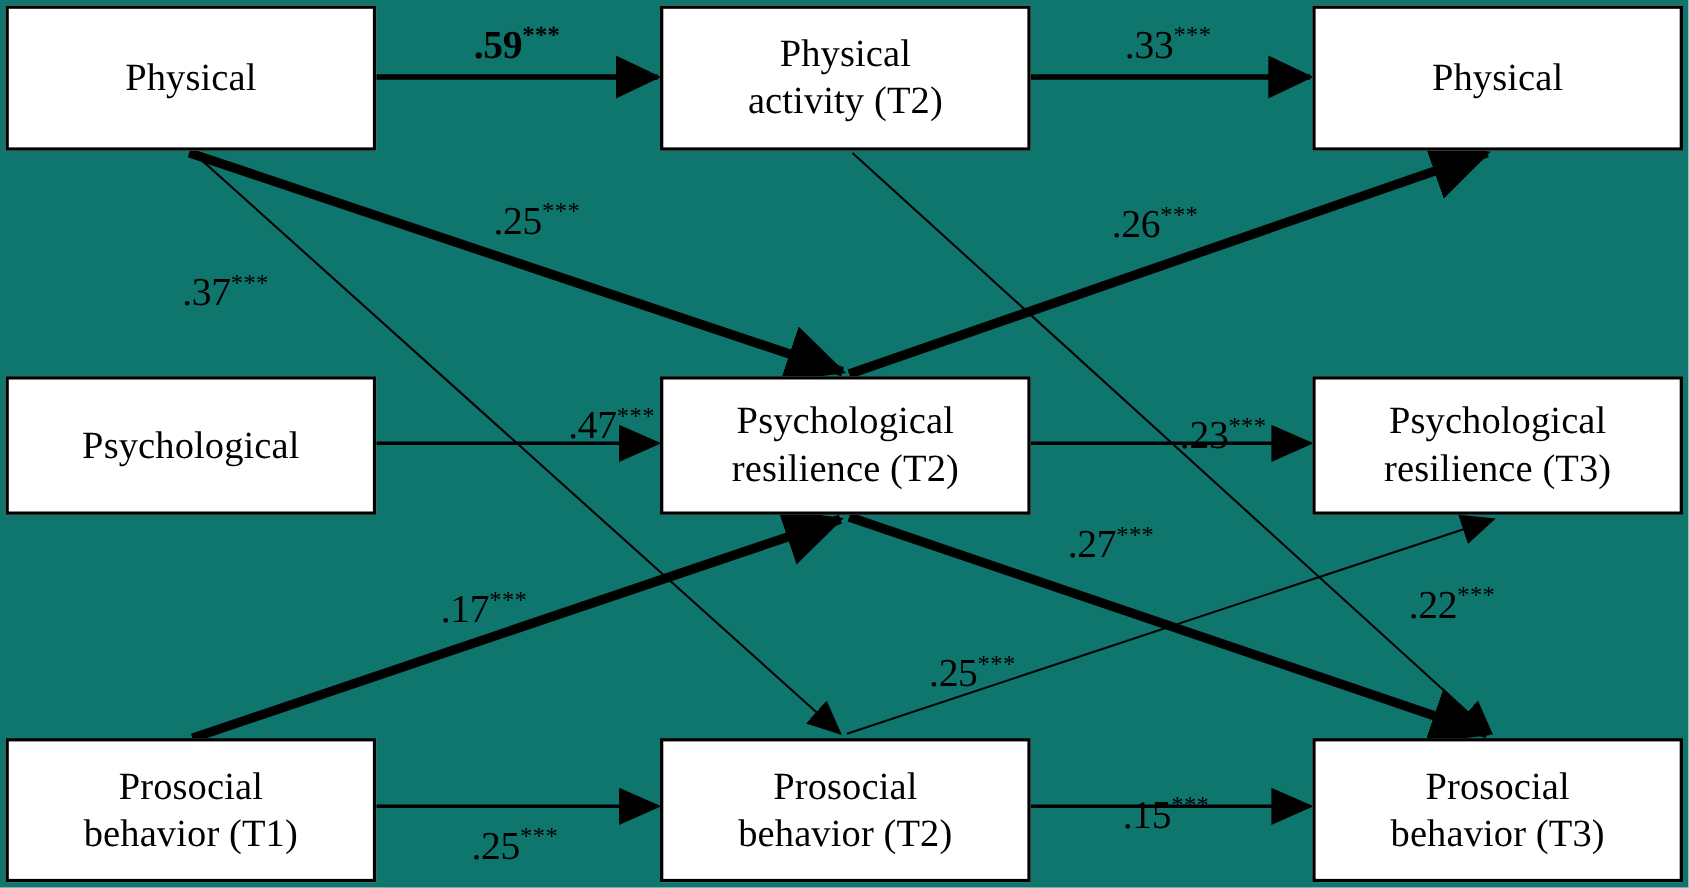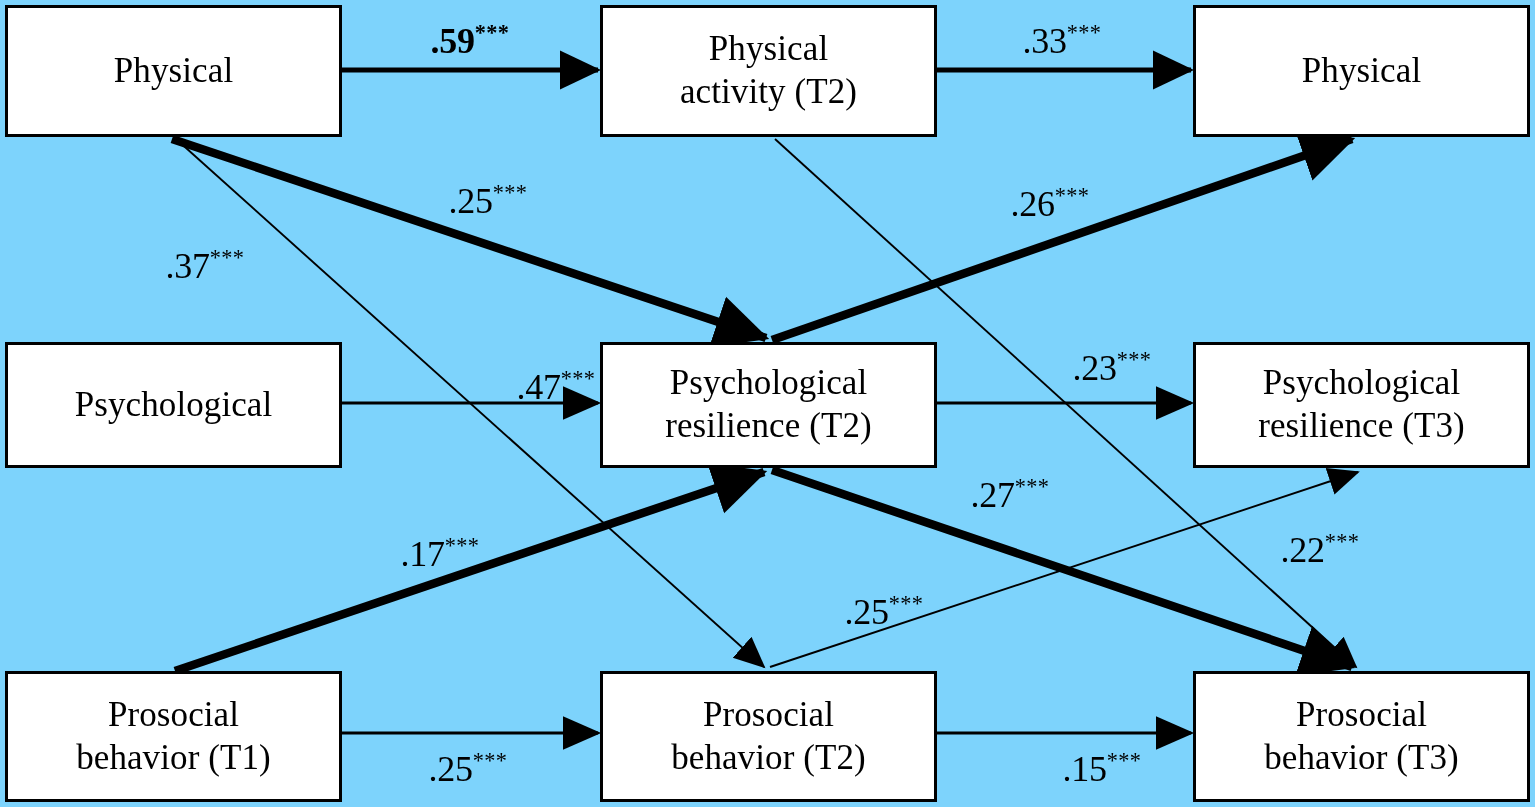--- a/index.html
+++ b/index.html
@@ -5,21 +5,21 @@
 <style>
   html, body {
     margin: 0;
     padding: 0;
     background: #ffffff;
   }
   #canvas {
     position: relative;
     width: 1535px;
     height: 807px;
-    background: #7dd3fc;
+    background: #0f766e;
     overflow: hidden;
     font-family: "Liberation Serif", "DejaVu Serif", serif;
   }
   #paths {
     position: absolute;
     left: 0;
     top: 0;
     width: 1535px;
     height: 807px;
   }
@@ -123,23 +123,23 @@
       </div>
       <div class="node-box" style="left: 1193px; top: 671px; width: 337px; height: 131px;">
         <span class="node-line">Prosocial</span>
         <span class="node-line">behavior (T3)</span>
       </div>
     </div>
   <div id="labels-layer">
       <div class="path-label lbl-center" style="left: 470px; top: 40px; font-weight: bold;"><span>.59</span><span class="stars">***</span></div>
       <div class="path-label lbl-center" style="left: 1062px; top: 40px;"><span>.33</span><span class="stars">***</span></div>
       <div class="path-label lbl-center" style="left: 533px; top: 386px; margin-left: 23px;"><span>.47</span><span class="stars">***</span></div>
-      <div class="path-label lbl-center" style="left: 1112px; top: 367px; text-align: center;"><span>.23</span><span class="stars">***</span></div>
+      <div class="path-label lbl-center" style="left: 1112px; top: 395px; text-align: center;"><span>.23</span><span class="stars">***</span></div>
       <div class="path-label lbl-center" style="left: 468px; top: 768px;"><span>.25</span><span class="stars">***</span></div>
-      <div class="path-label lbl-center" style="left: 1060px; top: 768px; margin-left: 42px;"><span>.15</span><span class="stars">***</span></div>
+      <div class="path-label lbl-center" style="left: 1060px; top: 740px;"><span>.15</span><span class="stars">***</span></div>
       <div class="path-label lbl-center" style="left: 488px; top: 200px;"><span>.25</span><span class="stars">***</span></div>
       <div class="path-label lbl-center" style="left: 205px; top: 265px;"><span>.37</span><span class="stars">***</span></div>
       <div class="path-label lbl-center" style="left: 1050px; top: 203px;"><span>.26</span><span class="stars">***</span></div>
       <div class="path-label lbl-center" style="left: 1320px; top: 549px;"><span>.22</span><span class="stars">***</span></div>
       <div class="path-label lbl-center" style="left: 440px; top: 553px;"><span>.17</span><span class="stars">***</span></div>
       <div class="path-label lbl-center" style="left: 1010px; top: 494px;"><span>.27</span><span class="stars">***</span></div>
       <div class="path-label lbl-center" style="left: 884px; top: 611px;"><span>.25</span><span class="stars">***</span></div>
     </div>
 
 </div>

